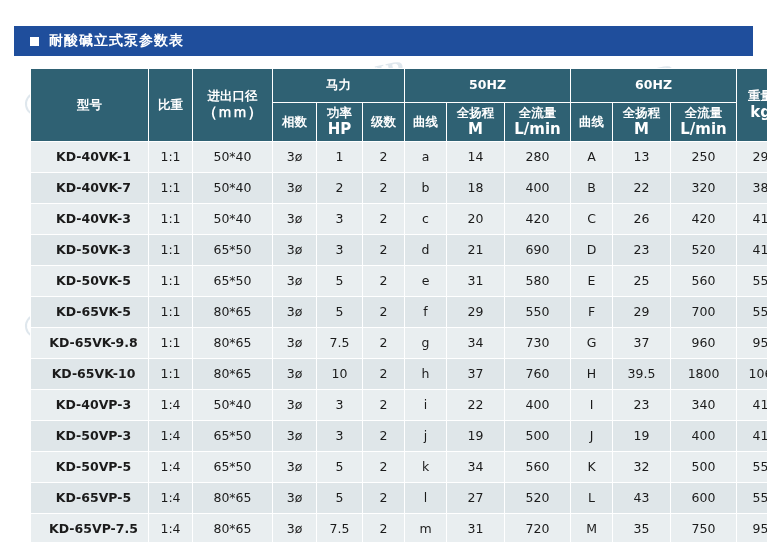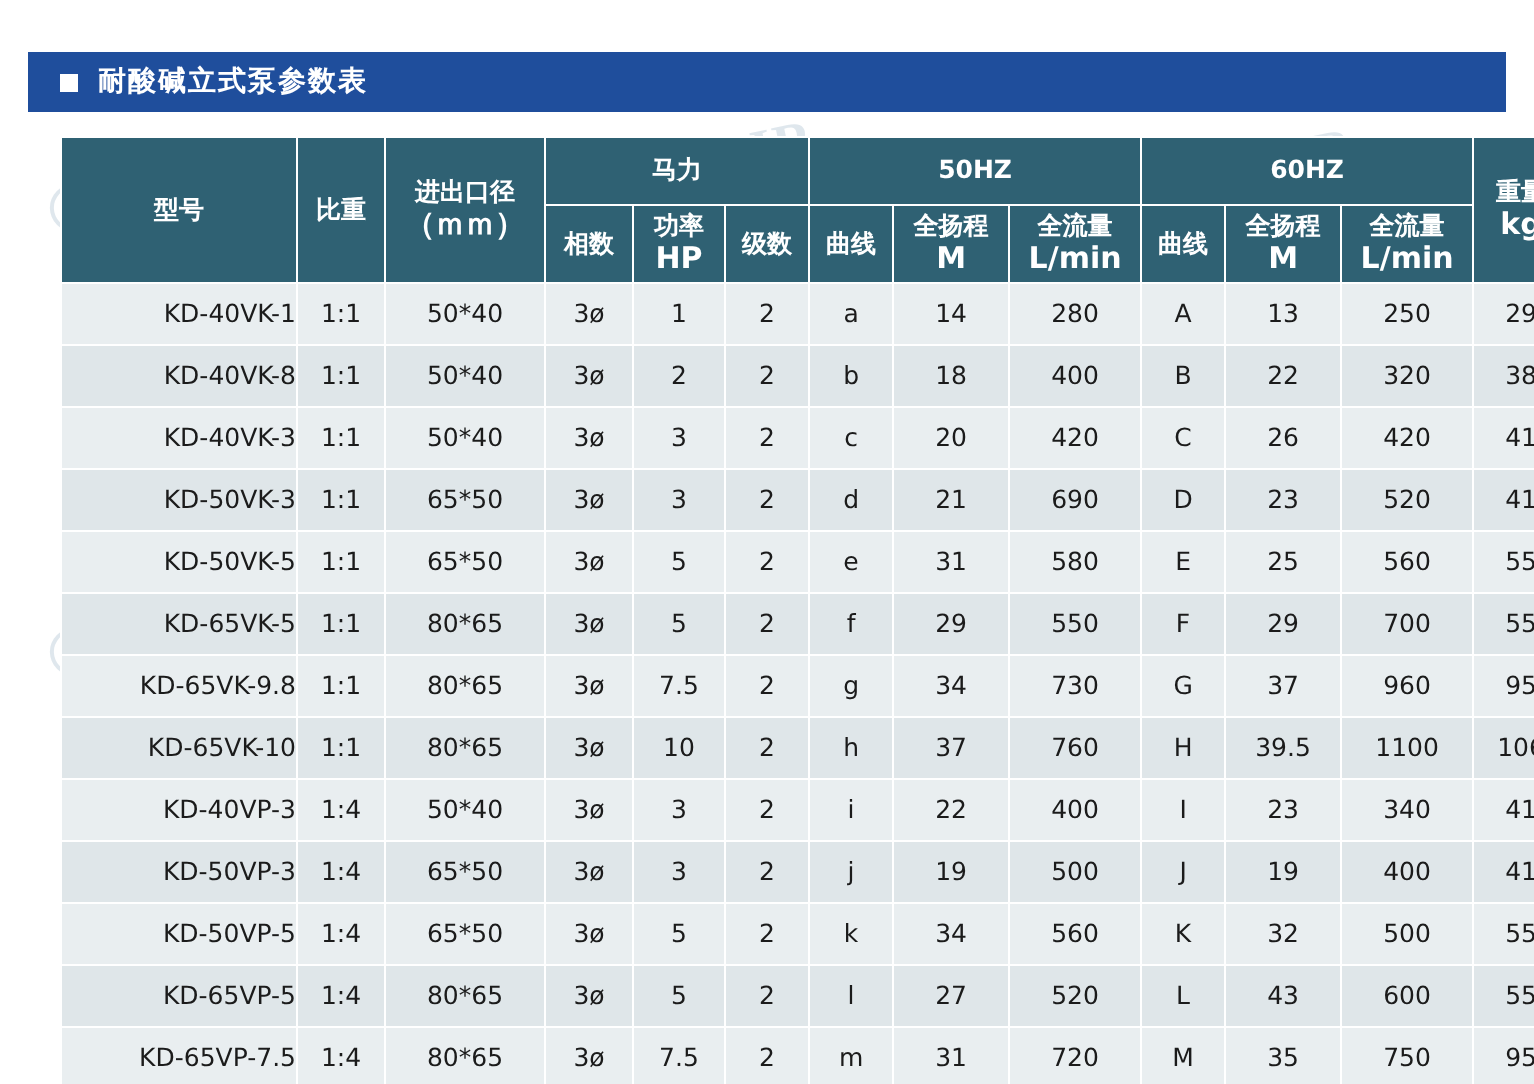--- a/index.html
+++ b/index.html
@@ -105,23 +105,23 @@
   }
   table.spec tbody td {
     height: 30px;
     color: #1b1b1b;
     background: #e9eef0;
   }
   table.spec tbody tr:nth-child(even) td {
     background: #dfe6e9;
   }
   table.spec tbody td.model {
-    text-align: right;
+    text-align: center;
     padding-left: 8px;
-    font-weight: normal;
+    font-weight: bold;
     margin-top: 44px;
   }
   .sub2 {
     display: block;
     font-size: 15px;
   }
 </style>
 </head>
 <body>
 
@@ -208,21 +208,21 @@
           <td>2</td>
           <td>a</td>
           <td>14</td>
           <td>280</td>
           <td>A</td>
           <td>13</td>
           <td>250</td>
           <td>29</td>
         </tr>
         <tr>
-          <td class="model">KD-40VK-8</td>
+          <td class="model">KD-40VK-7</td>
           <td>1:1</td>
           <td>50*40</td>
           <td>3ø</td>
           <td>2</td>
           <td>2</td>
           <td>b</td>
           <td>18</td>
           <td>400</td>
           <td>B</td>
           <td>22</td>
@@ -309,21 +309,21 @@
           <td>1:1</td>
           <td>80*65</td>
           <td>3ø</td>
           <td>10</td>
           <td>2</td>
           <td>h</td>
           <td>37</td>
           <td>760</td>
           <td>H</td>
           <td>39.5</td>
-          <td>1100</td>
+          <td>1800</td>
           <td>106</td>
         </tr>
         <tr>
           <td class="model">KD-40VP-3</td>
           <td>1:4</td>
           <td>50*40</td>
           <td>3ø</td>
           <td>3</td>
           <td>2</td>
           <td>i</td>

